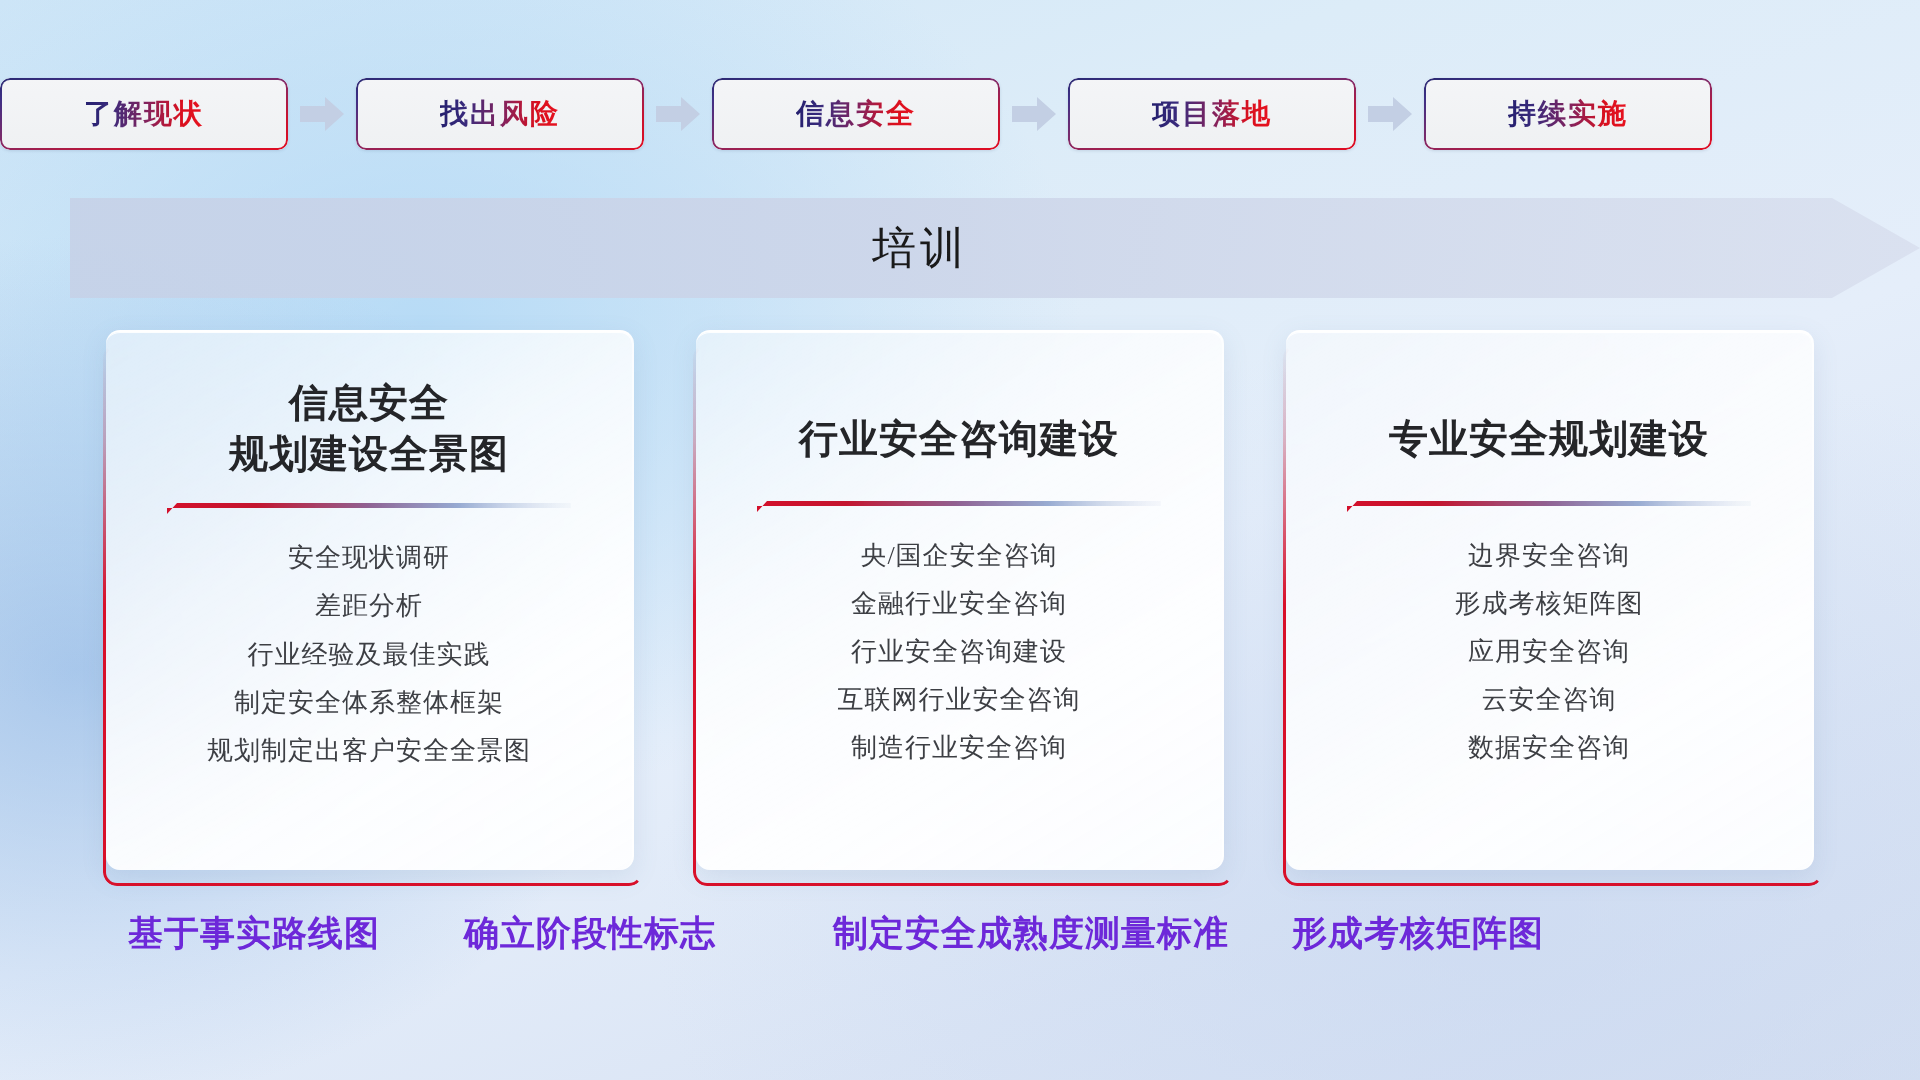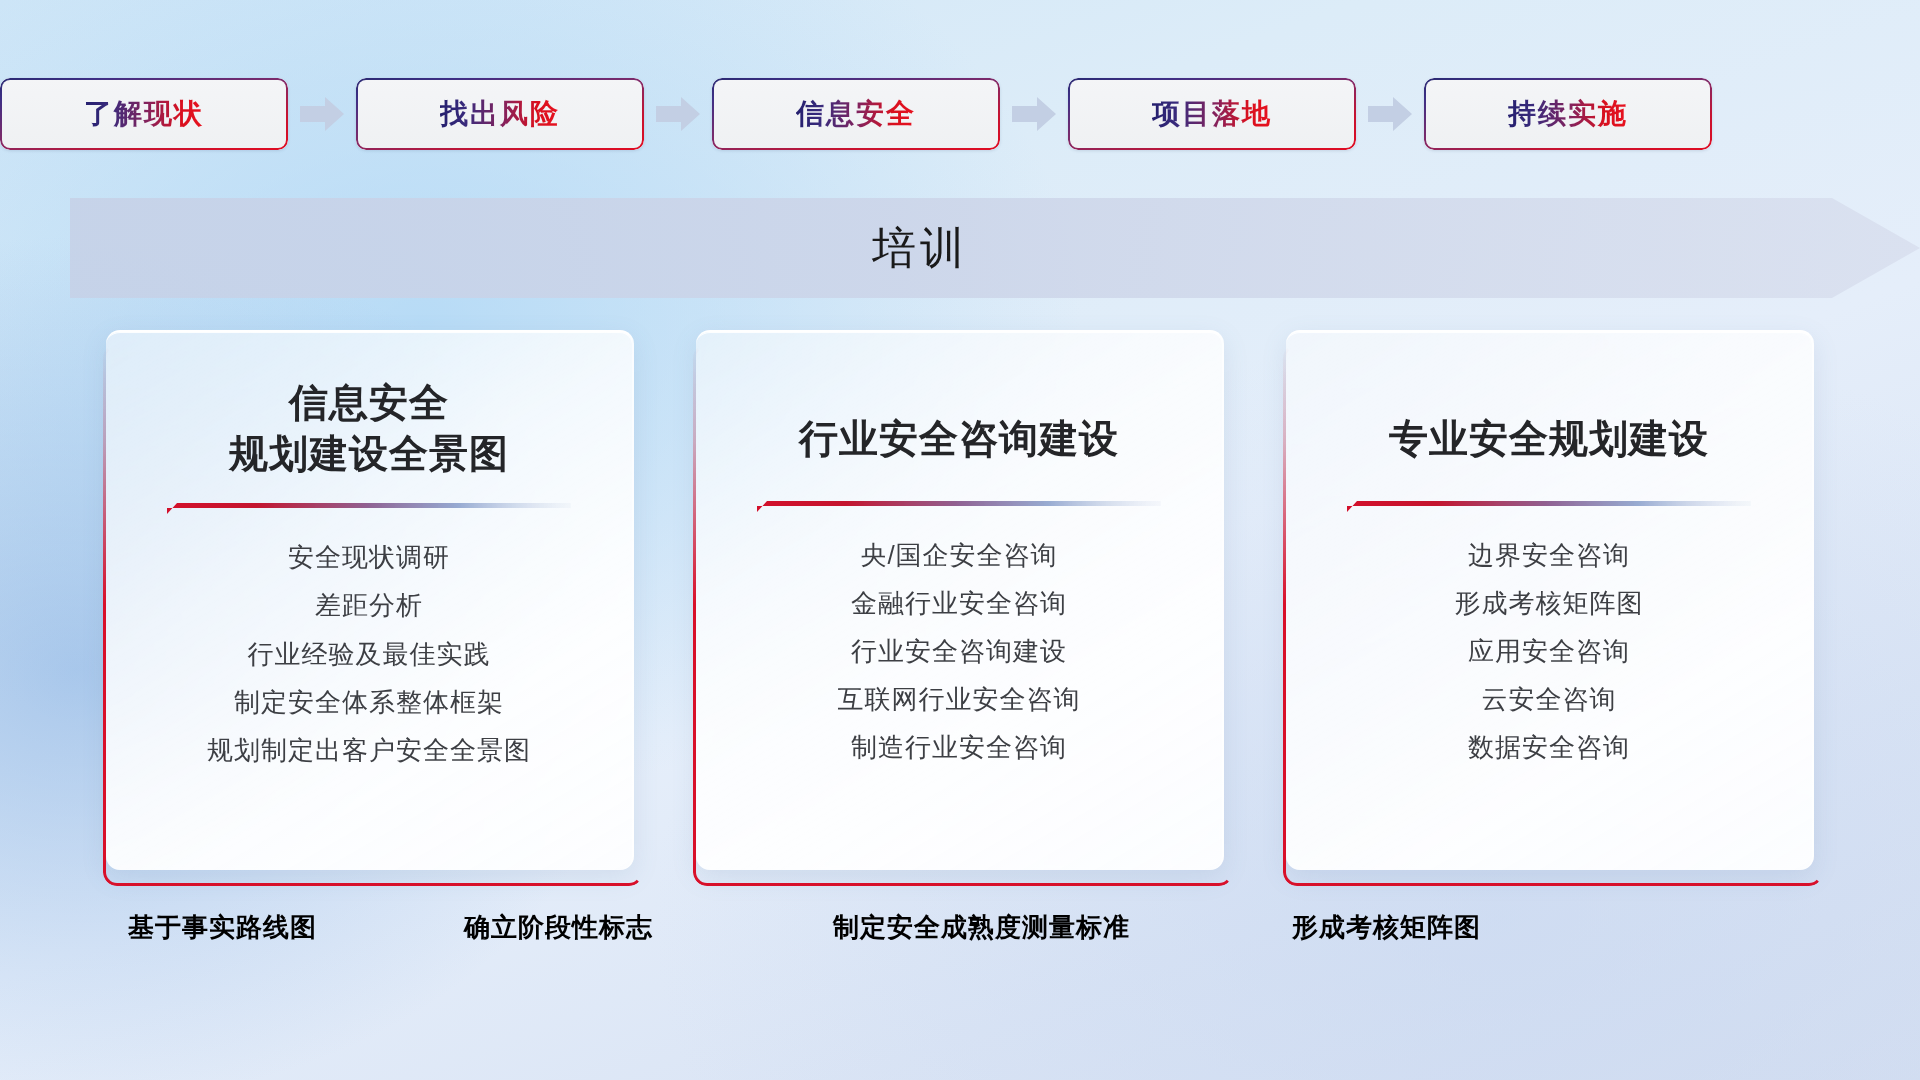--- a/index.html
+++ b/index.html
@@ -142,39 +142,40 @@
     margin-top: 24px;
     width: 404px; height: 11px;
   }
   .card-divider svg { display:block; }
   .card-list {
     margin-top: 26px;
     display:flex; flex-direction:column;
     align-items:center;
     gap: 13px;
     list-style: none;
+    font-family: Liberation Serif, serif;
   }
   .card-list li {
     font-size: 26px;
     color: #3d3f44;
     letter-spacing: 1px;
     line-height: 1.35;
   }
 
   
   #footers {
     position: absolute;
     left: 0; top: 910px;
     width: 1920px; height: 46px;
   }
   .footer-label {
     position: absolute;
-    font-size: 26px;
+    font-size: 35px;
     font-weight: 700;
-    color: #000000;
+    color: #6d28d9;
     letter-spacing: 1px;
     white-space: nowrap;
   }
 </style>
 </head>
 <body>
 
 <div id="process-row">
 
   <div class="proc-box">

